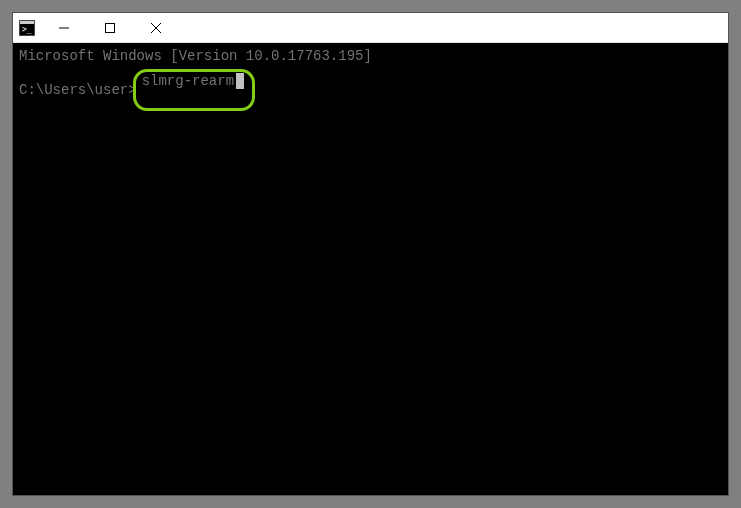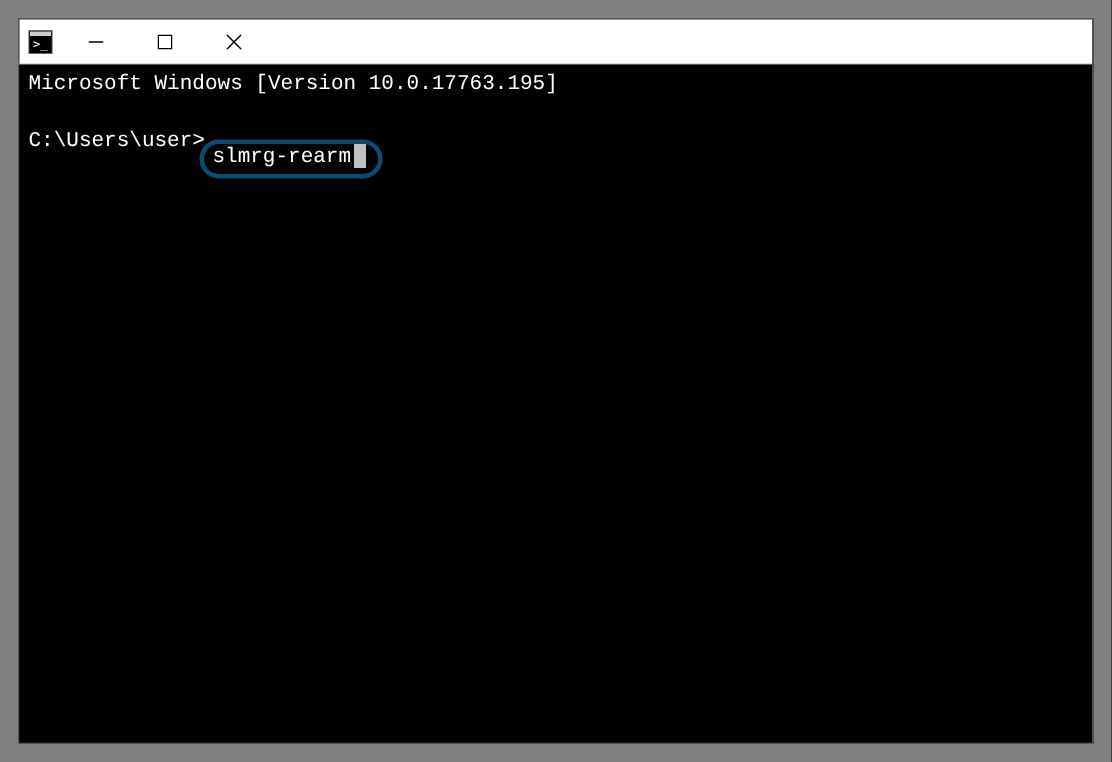--- a/index.html
+++ b/index.html
@@ -60,45 +60,44 @@
       justify-content: center;
       font-family: "Segoe UI", sans-serif;
       font-size: 10px;
       color: #000;
       cursor: pointer;
     }
     .terminal {
       flex: 1;
       background: #000;
       padding: 4px 6px;
-      color: #ffffff;
+      color: #737373;
       font-size: 14px;
       line-height: 1.3;
       overflow: hidden;
       font-family: Consolas, "Courier New", monospace;
     }
     .line {
       white-space: pre;
     }
     .prompt-line {
       display: flex;
       align-items: center;
       margin-top: 4px;
     }
     .prompt-path {
       white-space: pre;
     }
     .highlight-command {
       display: inline-block;
-      border: 3px solid #0c4a6e;
+      border: 3px solid #84cc16;
       border-radius: 14px;
-      padding: 0px 8px 2px 6px;
+      padding: 0px 8px 18px 6px;
       margin-left: -4px;
       position: relative;
-      margin-top: 24px;
     }
     .cursor-block {
       display: inline-block;
       width: 8px;
       height: 16px;
       background: #c0c0c0;
       vertical-align: middle;
       margin-left: 2px;
     }
   </style>

